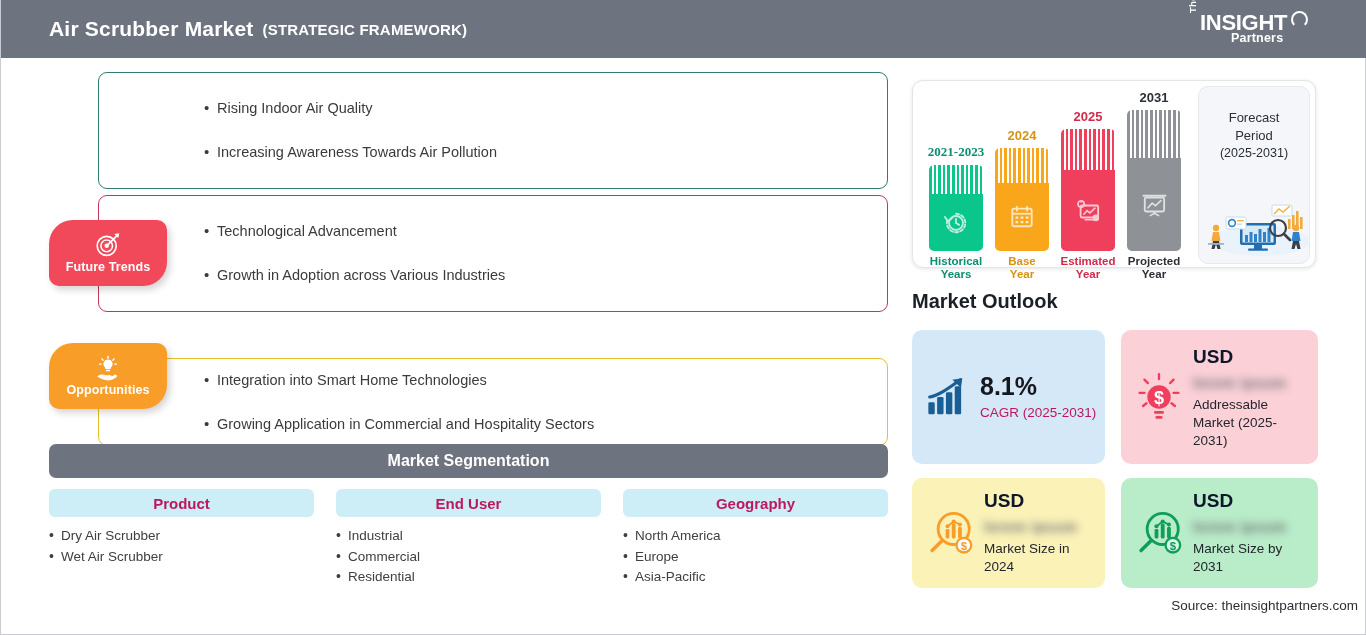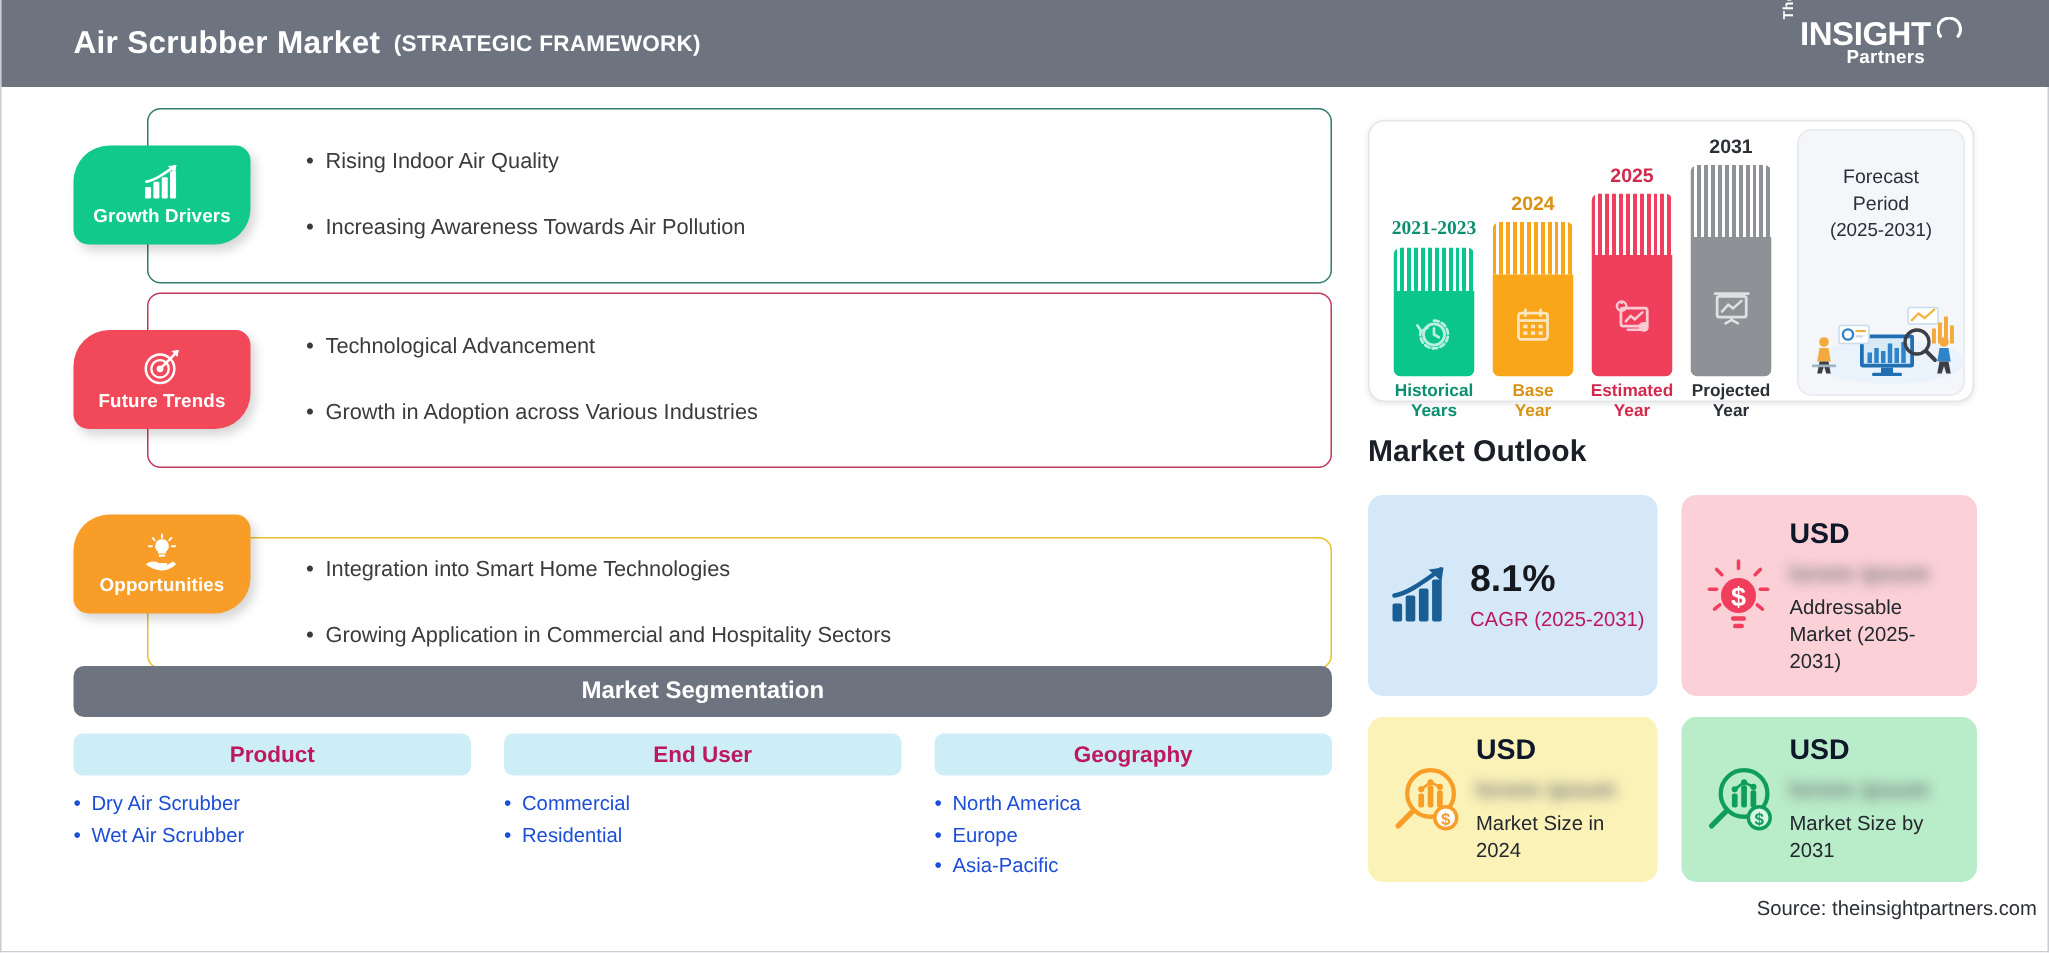--- a/index.html
+++ b/index.html
@@ -119,21 +119,21 @@
   .seg-col.c1 { left: 48px; }
   .seg-col.c2 { left: 335px; }
   .seg-col.c3 { left: 622px; }
   .seg-title {
     height: 28px; background: #cdeef7; border-radius: 6px;
     display: flex; align-items: center; justify-content: center;
     font-size: 15px; font-weight: bold; color: #be185d;
   }
   .seg-list { margin-top: 9px; }
   .seg-item {
-    font-size: 13.5px; color: #1d4ed8; line-height: 1.52;
+    font-size: 13.5px; color: #404040; line-height: 1.52;
     position: relative; padding-left: 12px;
   }
   .seg-item::before {
     content: "•"; position: absolute; left: 0; top: -1px; font-size: 14px;
   }
 
   
   .right-col { position: absolute; left: 905px; top: 58px; width: 461px; height: 576px; }
 
   .forecast-panel {
@@ -244,31 +244,20 @@
       </div>
     </div>
 
     <div class="rowcard orange">
       <div class="bullets">
         <div class="bullet">Integration into Smart Home Technologies</div>
         <div class="bullet">Growing Application in Commercial and Hospitality Sectors</div>
       </div>
     </div>
 
-    <div class="badge green">
-      <svg class="badge-ico" viewBox="0 0 32 30">
-        <rect x="3" y="18" width="4.6" height="9" rx="1" fill="#fff"></rect>
-        <rect x="9.4" y="14" width="4.6" height="13" rx="1" fill="#fff"></rect>
-        <rect x="15.8" y="10.5" width="4.6" height="16.5" rx="1" fill="#fff"></rect>
-        <rect x="22.2" y="6" width="4.6" height="21" rx="1" fill="#fff"></rect>
-        <path d="M4 14 C 10 13, 16 9, 26 2" stroke="#fff" stroke-width="2.1" fill="none" stroke-linecap="round"></path>
-        <path d="M20.5 2 L27 1.3 L26.2 7.6 Z" fill="#fff"></path>
-      </svg>
-      <span class="badge-label">Growth Drivers</span>
-    </div>
 
     <div class="badge red">
       <svg class="badge-ico" viewBox="0 0 32 30">
         <circle cx="14.5" cy="16" r="11" fill="none" stroke="#fff" stroke-width="1.9"></circle>
         <circle cx="14.5" cy="16" r="6.7" fill="none" stroke="#fff" stroke-width="1.8"></circle>
         <circle cx="14.5" cy="16" r="2.6" fill="#fff"></circle>
         <path d="M14.5 16 L27 3.5" stroke="#fff" stroke-width="2" stroke-linecap="round"></path>
         <path d="M23.3 2.4 L29 1.3 L27.9 7 Z" fill="#fff"></path>
       </svg>
       <span class="badge-label">Future Trends</span>
@@ -298,20 +287,21 @@
       <div class="seg-title">Product</div>
       <div class="seg-list">
         <div class="seg-item">Dry Air Scrubber</div>
         <div class="seg-item">Wet Air Scrubber</div>
       </div>
     </div>
 
     <div class="seg-col c2">
       <div class="seg-title">End User</div>
       <div class="seg-list">
+        <div class="seg-item">Industrial</div>
         <div class="seg-item">Commercial</div>
         <div class="seg-item">Residential</div>
       </div>
     </div>
 
     <div class="seg-col c3">
       <div class="seg-title">Geography</div>
       <div class="seg-list">
         <div class="seg-item">North America</div>
         <div class="seg-item">Europe</div>

